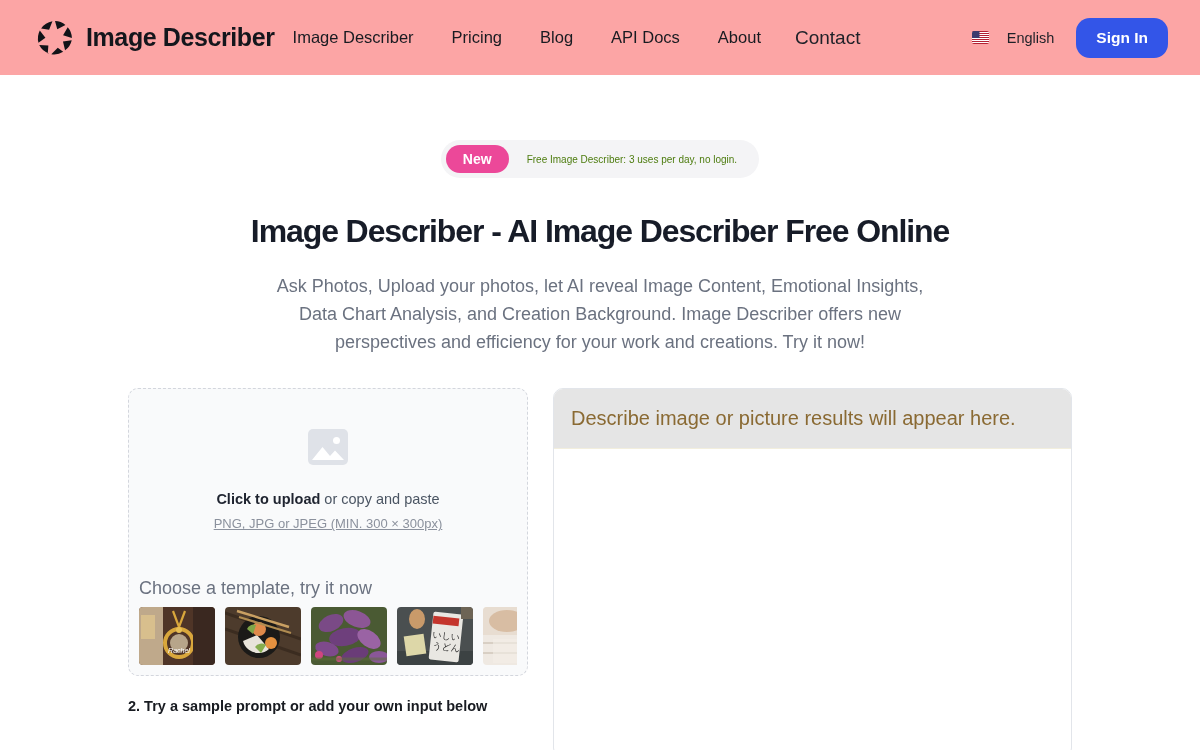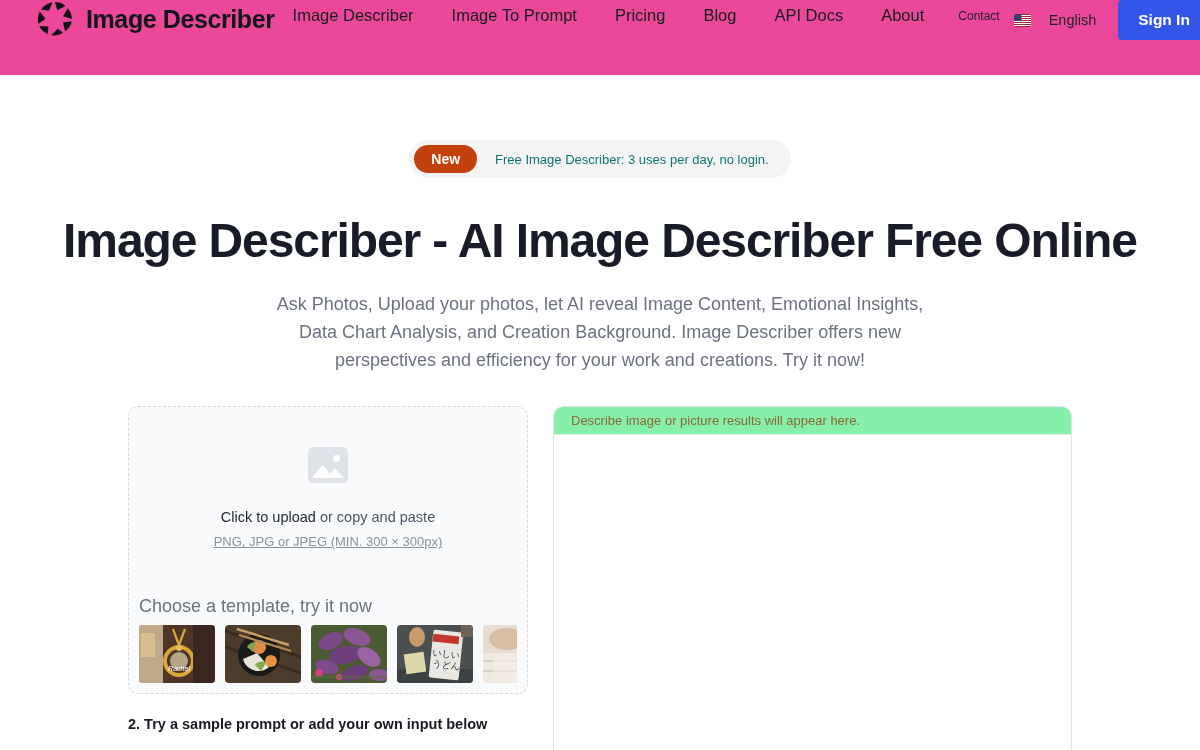--- a/index.html
+++ b/index.html
@@ -10,23 +10,23 @@
     overflow: hidden;
     background: #ffffff;
     font-family: "Liberation Sans", sans-serif;
     -webkit-font-smoothing: antialiased;
   }
 
   
   .navbar {
     height: 75px;
     display: flex;
-    align-items: flex-start;
+    align-items: center;
     padding: 0 32px 0 36px;
-    background: #ec4899;
+    background: #fca5a5;
     position: relative;
   }
   .brand {
     display: flex;
     align-items: center;
     gap: 12px;
     margin-right: 18px;
     cursor: pointer;
   }
   .brand-mark {
@@ -49,21 +49,21 @@
   .nav-link {
     font-size: 16.5px;
     color: #181b21;
     text-decoration: none;
     white-space: nowrap;
     padding: 6px 0;
     margin-right: 38px;
     cursor: pointer;
   }
   .nav-link.small {
-    font-size: 12px;
+    font-size: 19px;
     margin-right: 14px;
     color: #1e2128;
   }
   .nav-right {
     margin-left: auto;
     display: flex;
     align-items: center;
     gap: 0;
   }
   .lang {
@@ -82,21 +82,21 @@
     border-radius: 2px;
     overflow: hidden;
     flex: 0 0 17px;
   }
   .signin-btn {
     background: #3355e8;
     color: #ffffff;
     font-size: 15.5px;
     font-weight: 600;
     border: none;
-    border-radius: 4px;
+    border-radius: 14px;
     padding: 11px 20px;
     cursor: pointer;
     white-space: nowrap;
     font-family: "Liberation Sans", sans-serif;
   }
 
   
   .hero {
     padding-top: 65px;
     text-align: center;
@@ -104,37 +104,37 @@
   .announce {
     display: inline-flex;
     align-items: center;
     gap: 0;
     background: #f4f4f6;
     border-radius: 999px;
     padding: 5px 22px 5px 5px;
     cursor: pointer;
   }
   .announce-pill {
-    background: #c2410c;
+    background: #ec4899;
     color: #fff;
     font-size: 14px;
     font-weight: 600;
     border-radius: 999px;
     padding: 6px 17px;
     margin-right: 18px;
     white-space: nowrap;
   }
   .announce-text {
-    font-size: 13px;
-    color: #0f766e;
+    font-size: 10px;
+    color: #4d7c0f;
     white-space: nowrap;
   }
   .hero-title {
     margin: 36px 0 0;
-    font-size: 48px;
+    font-size: 32px;
     line-height: 1.12;
     font-weight: 700;
     color: #171c28;
     letter-spacing: -1.1px;
     padding: 0 40px;
   }
   .hero-sub {
     margin: 22px auto 0;
     max-width: 912px;
     padding: 0 128px;
@@ -179,21 +179,21 @@
     flex-direction: column;
     align-items: center;
     justify-content: center;
     padding-bottom: 8px;
   }
   .dz-icon { margin-bottom: 20px; }
   .dz-primary {
     font-size: 14.5px;
     color: #4b5563;
   }
-  .dz-primary b { color: #1f2430; font-weight: 400; }
+  .dz-primary b { color: #1f2430; font-weight: 700; }
   .dz-secondary {
     font-size: 13px;
     color: #8b919d;
     margin-top: 9px;
     text-decoration: underline;
   }
   .template-bar {
     padding: 0 10px 10px;
   }
   .template-caption {
@@ -222,23 +222,23 @@
 
   
   .result-panel {
     border: 1px solid #e2e5ea;
     border-radius: 10px;
     background: #ffffff;
     height: 370px;
     overflow: hidden;
   }
   .result-banner {
-    background: #86efac;
-    padding: 6px 17px;
-    font-size: 13px;
+    background: #e5e5e5;
+    padding: 18px 17px;
+    font-size: 20px;
     color: #8a6a33;
     border-bottom: 1px solid #f2eedd;
   }
 </style>
 </head>
 <body>
 
 <div class="navbar">
 
   <div class="brand">
@@ -251,21 +251,20 @@
         <path d="M13.6 36.3A17.8 17.8 0 0 1 3.4 27.4l9.6.6-0.6 8.3z"></path>
         <path d="M2.6 25A17.8 17.8 0 0 1 4 12.2l5.9 7.6-7.3 5.2z"></path>
         <path d="M5.4 10A17.8 17.8 0 0 1 17.3 2.4l-3.5 9-8.4-1.4z"></path>
       </g>
     </svg>
     <span class="brand-name">Image Describer</span>
   </div>
 
   <nav class="nav-links">
     <a class="nav-link" href="#">Image Describer</a>
-    <a class="nav-link" href="#">Image To Prompt</a>
     <a class="nav-link" href="#">Pricing</a>
     <a class="nav-link" href="#">Blog</a>
     <a class="nav-link" href="#">API Docs</a>
     <a class="nav-link" href="#" style="margin-right:34px">About</a>
     <a class="nav-link small" href="#">Contact</a>
   </nav>
 
   <div class="nav-right">
     <div class="lang">
       <span class="flag">

